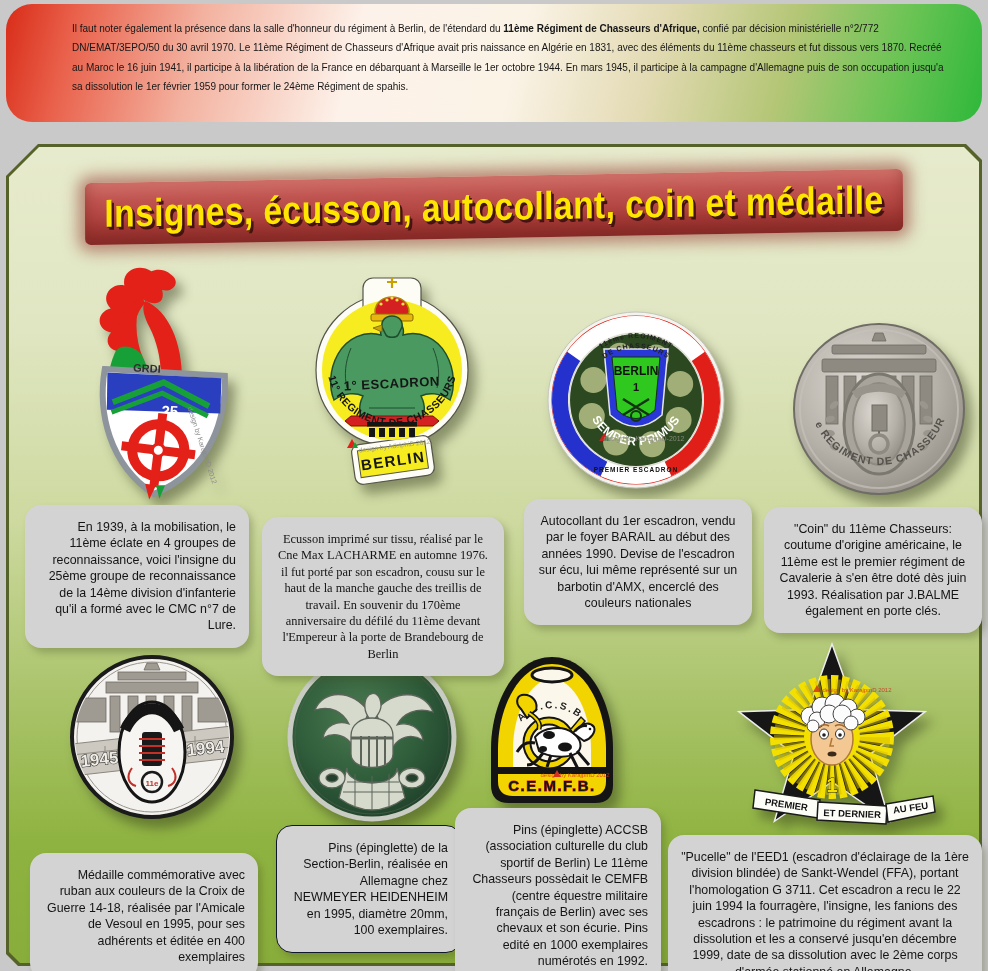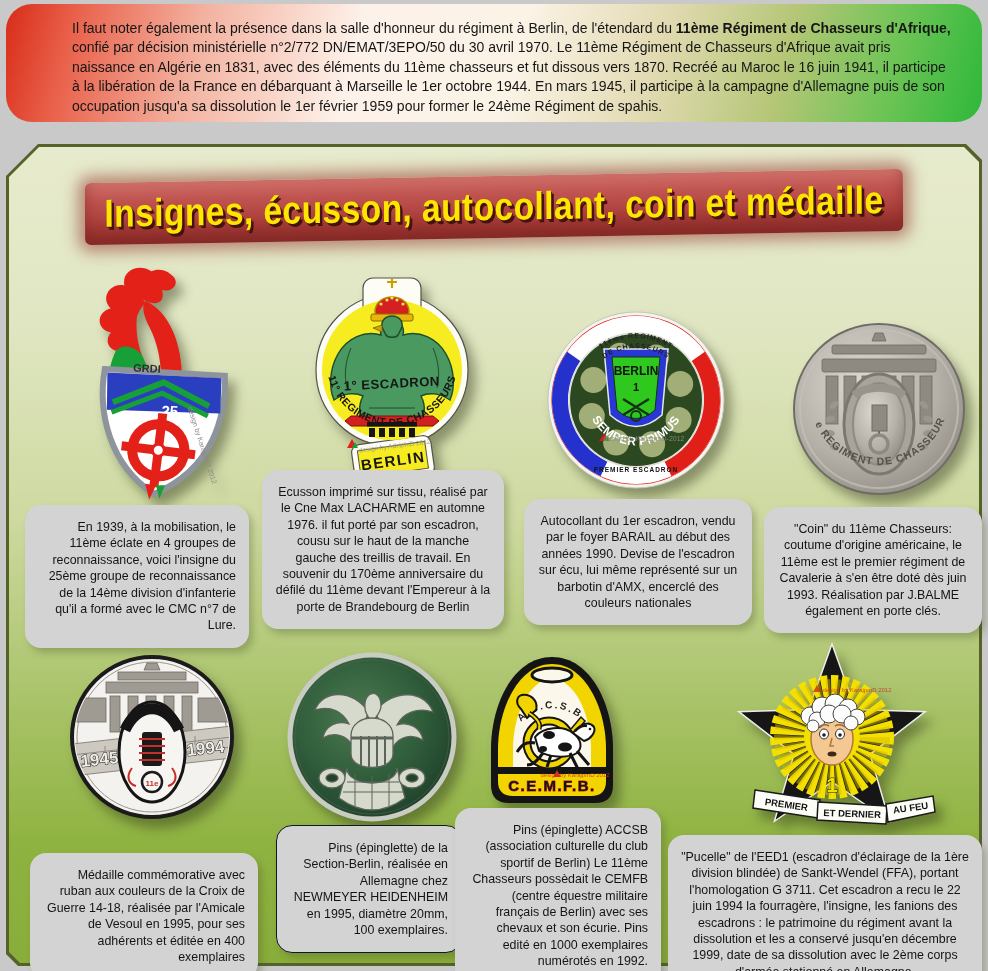--- a/index.html
+++ b/index.html
@@ -12,21 +12,21 @@
   .top-note{
     position:absolute;left:6px;top:4px;width:976px;height:118px;
     border-radius:26px;
     background:linear-gradient(104deg,
       #d82c18 0%, #e9604a 7%, #f3b2a0 20%, #fdf2ea 36%,
       #fbf3e6 52%, #e2dab2 66%, #b4c676 79%, #6cc455 90%, #2eb83a 100%);
     color:#161616;
   }
   .top-note .txt{
     padding:15px 28px 0 66px;
-    font-size:14px;line-height:19.4px;
+    font-size:10px;line-height:19.4px;
   }
   
   .panel-outer{
     position:absolute;left:6px;top:144px;width:976px;height:822px;
     background:#55622a;
     clip-path:polygon(32px 0, calc(100% - 16px) 0, 100% 16px,
       100% calc(100% - 12px), calc(100% - 12px) 100%, 12px 100%,
       0 calc(100% - 12px), 0 32px);
   }
   .panel-inner{
@@ -386,20 +386,20 @@
   </g>
   <text x="61" y="166" font-size="9.5" font-weight="bold" fill="#111111" text-anchor="middle" transform="rotate(8 61 166)">PREMIER</text>
   <text x="127" y="175" font-size="9.5" font-weight="bold" fill="#111111" text-anchor="middle" transform="rotate(2 127 175)">ET DERNIER</text>
   <text x="186" y="169" font-size="9.5" font-weight="bold" fill="#111111" text-anchor="middle" transform="rotate(-8 186 169)">AU FEU</text>
   <path d="M88,50 l4,-7 l4,7 z" fill="#cc2a1a" opacity="0.8"></path>
   <text x="132" y="50" font-size="6" fill="#cc2a1a" opacity="0.8" text-anchor="middle">design by KarajpmD 2012</text>
 </svg>
 </div>
 
 <div class="note" style="left:25px;top:505px;width:198px;">En 1939, à la mobilisation, le 11ème éclate en 4 groupes de reconnaissance, voici l'insigne du 25ème groupe de reconnaissance de la 14ème division d'infanterie qu'il a formé avec le CMC n°7 de Lure.</div>
-<div class="note center" style="left:262px;top:470px;width:216px;">Ecusson imprimé sur tissu, réalisé par le Cne Max LACHARME en automne 1976. il fut porté par son escadron, cousu sur le haut de la manche gauche des treillis de travail. En souvenir du 170ème anniversaire du défilé du 11ème devant l'Empereur à la porte de Brandebourg de Berlin</div>
+<div class="note center" style="left:262px;top:517px;width:216px;font-family:Liberation Serif, serif;">Ecusson imprimé sur tissu, réalisé par le Cne Max LACHARME en automne 1976. il fut porté par son escadron, cousu sur le haut de la manche gauche des treillis de travail. En souvenir du 170ème anniversaire du défilé du 11ème devant l'Empereur à la porte de Brandebourg de Berlin</div>
 <div class="note center" style="left:524px;top:499px;width:202px;">Autocollant du 1er escadron, vendu par le foyer BARAIL au début des années 1990. Devise de l'escadron sur écu, lui même représenté sur un barbotin d'AMX, encerclé des couleurs nationales</div>
 <div class="note center" style="left:764px;top:507px;width:192px;">"Coin" du 11ème Chasseurs: coutume d'origine américaine, le 11ème est le premier régiment de Cavalerie à s'en être doté dès juin 1993. Réalisation par J.BALME également en porte clés.</div>
 
 <div class="note" style="left:30px;top:822px;width:202px;margin-top:31px;">Médaille commémorative avec ruban aux couleurs de la Croix de Guerre 14-18, réalisée par l'Amicale de Vesoul en 1995, pour ses adhérents et éditée en 400 exemplaires</div>
 <div class="note bordered" style="left:276px;top:825px;width:158px;">Pins (épinglette) de la Section-Berlin, réalisée en Allemagne chez NEWMEYER HEIDENHEIM en 1995, diamètre 20mm, 100 exemplaires.</div>
 <div class="note" style="left:455px;top:808px;width:180px;">Pins (épinglette)  ACCSB (association culturelle du club sportif de Berlin) Le 11ème Chasseurs possèdait le CEMFB (centre équestre militaire français de Berlin) avec ses chevaux et son écurie. Pins edité en 1000 exemplaires numérotés en 1992.</div>
 <div class="note center" style="left:668px;top:835px;width:288px;">"Pucelle" de l'EED1 (escadron d'éclairage de la 1ère division blindée) de Sankt-Wendel (FFA), portant l'homologation G 3711. Cet escadron a recu le 22 juin 1994 la fourragère, l'insigne, les fanions des escadrons : le patrimoine du régiment avant la dissolution et les a conservé jusqu'en décembre 1999, date de sa dissolution avec le 2ème corps d'armée stationné en Allemagne.</div>
 
 </body></html>

